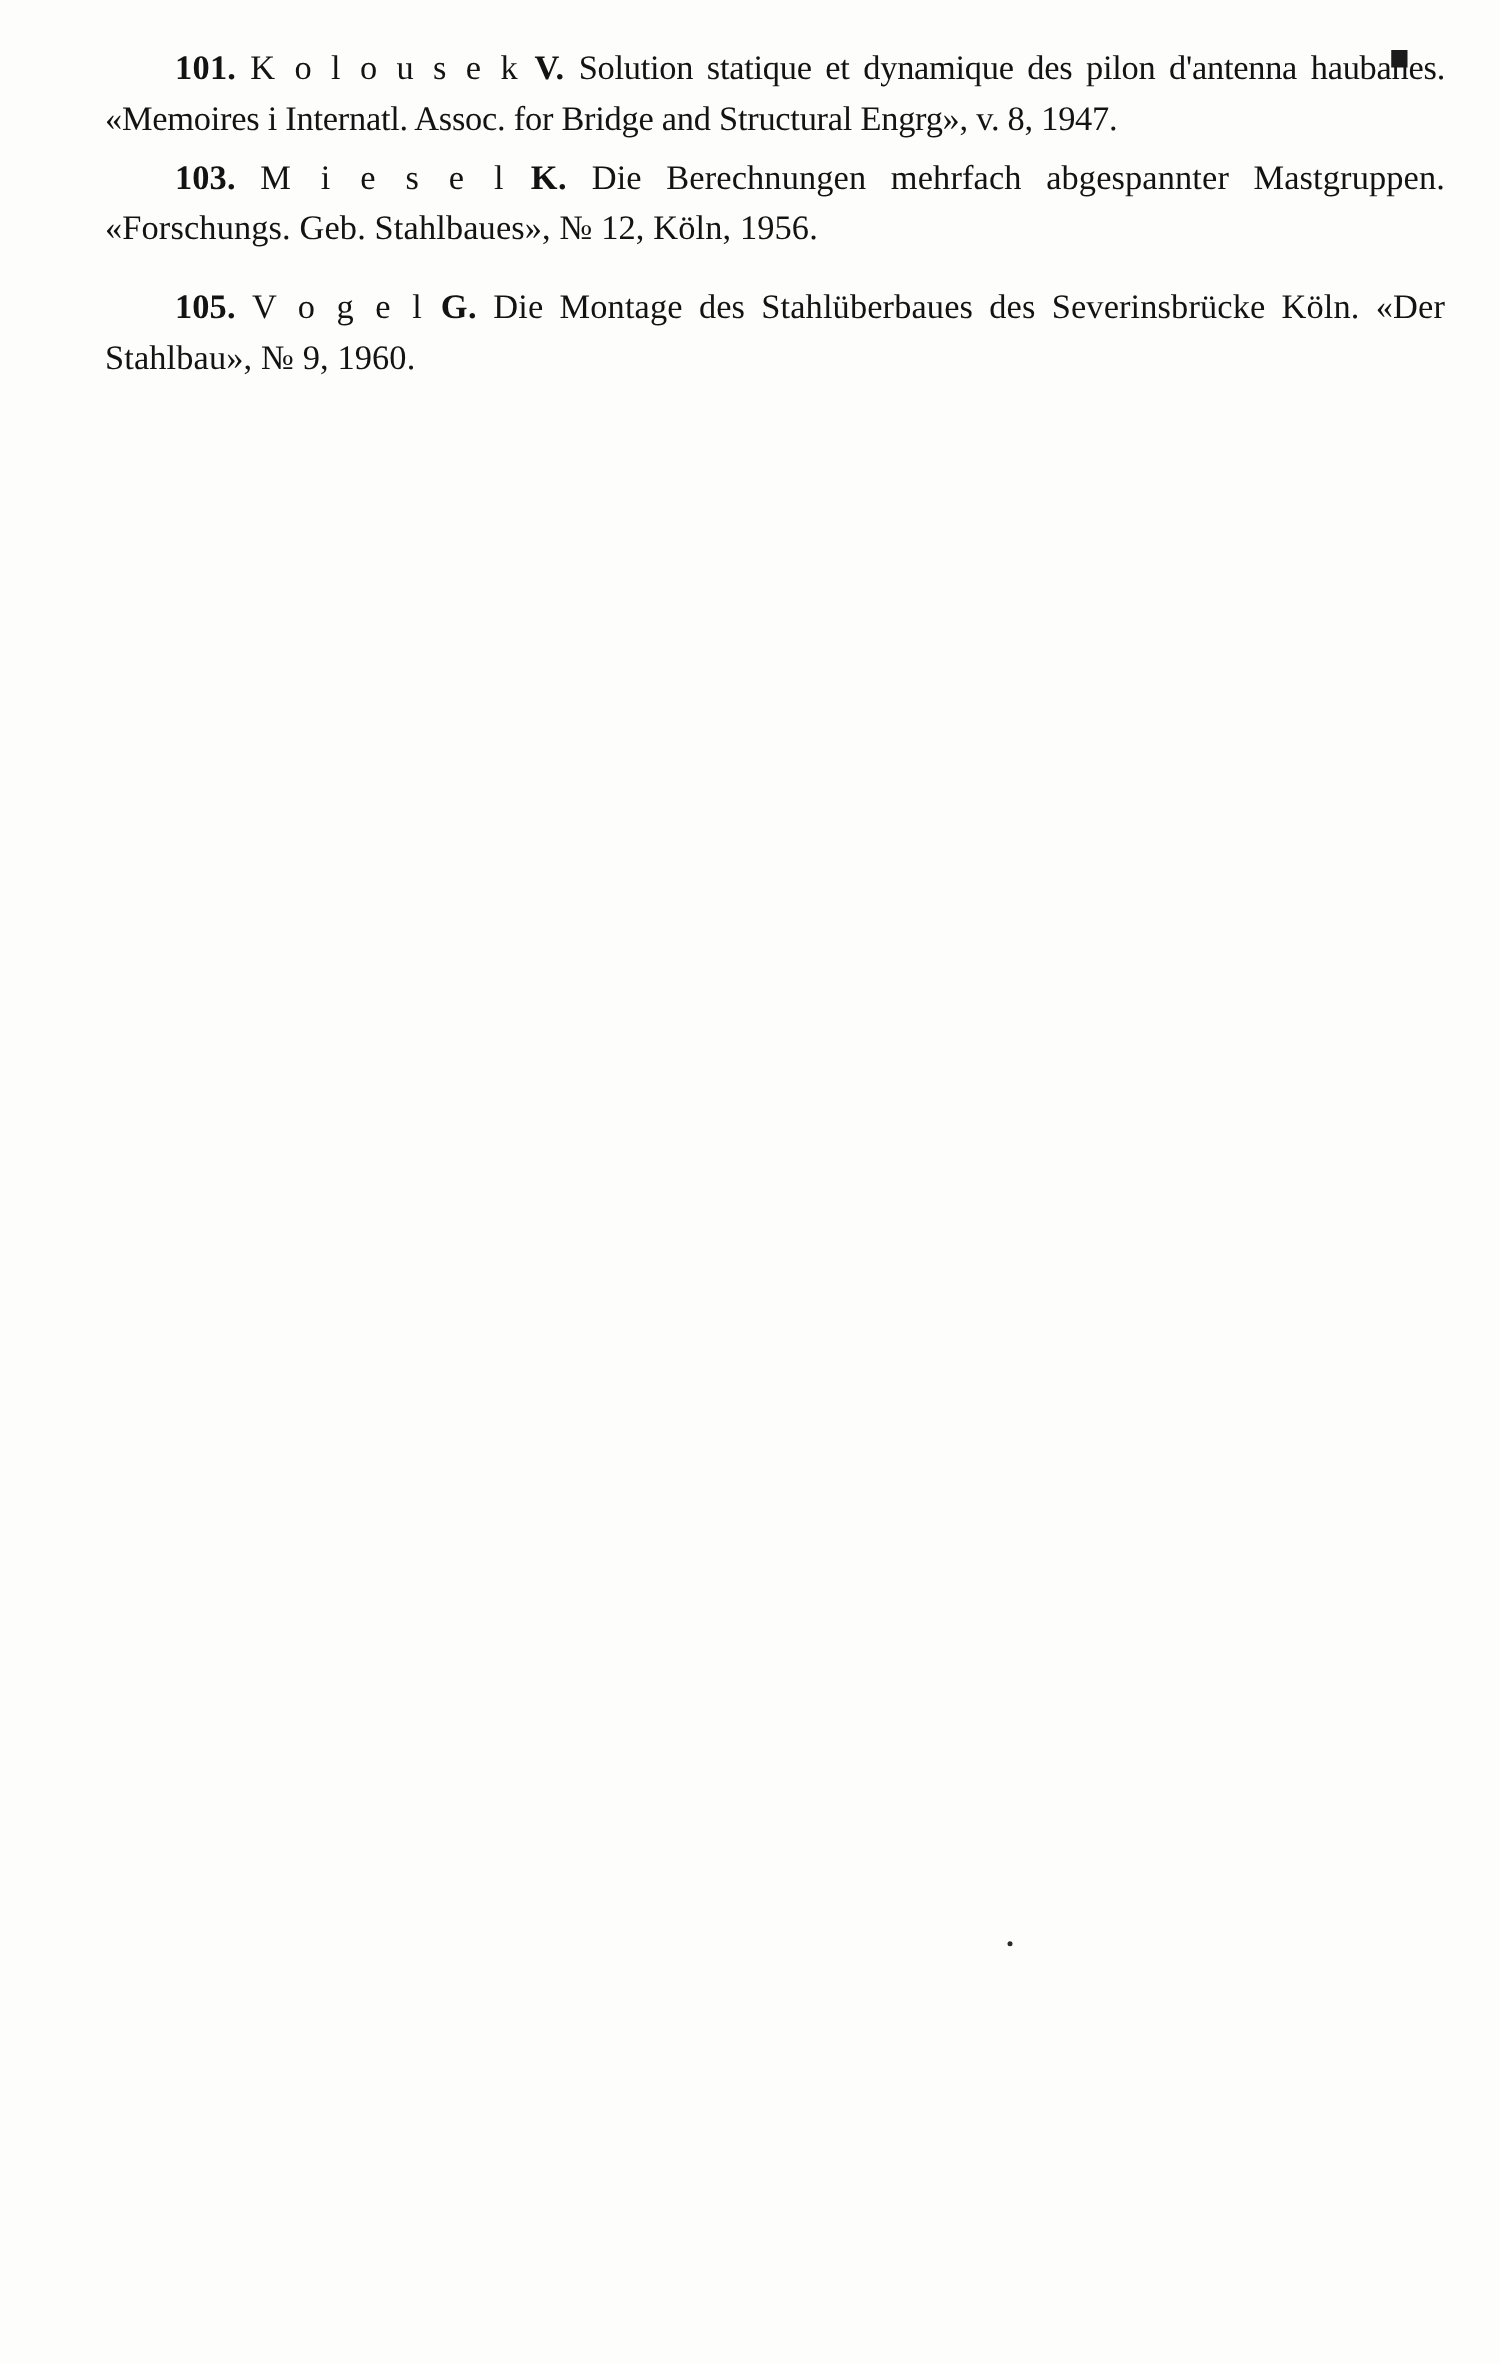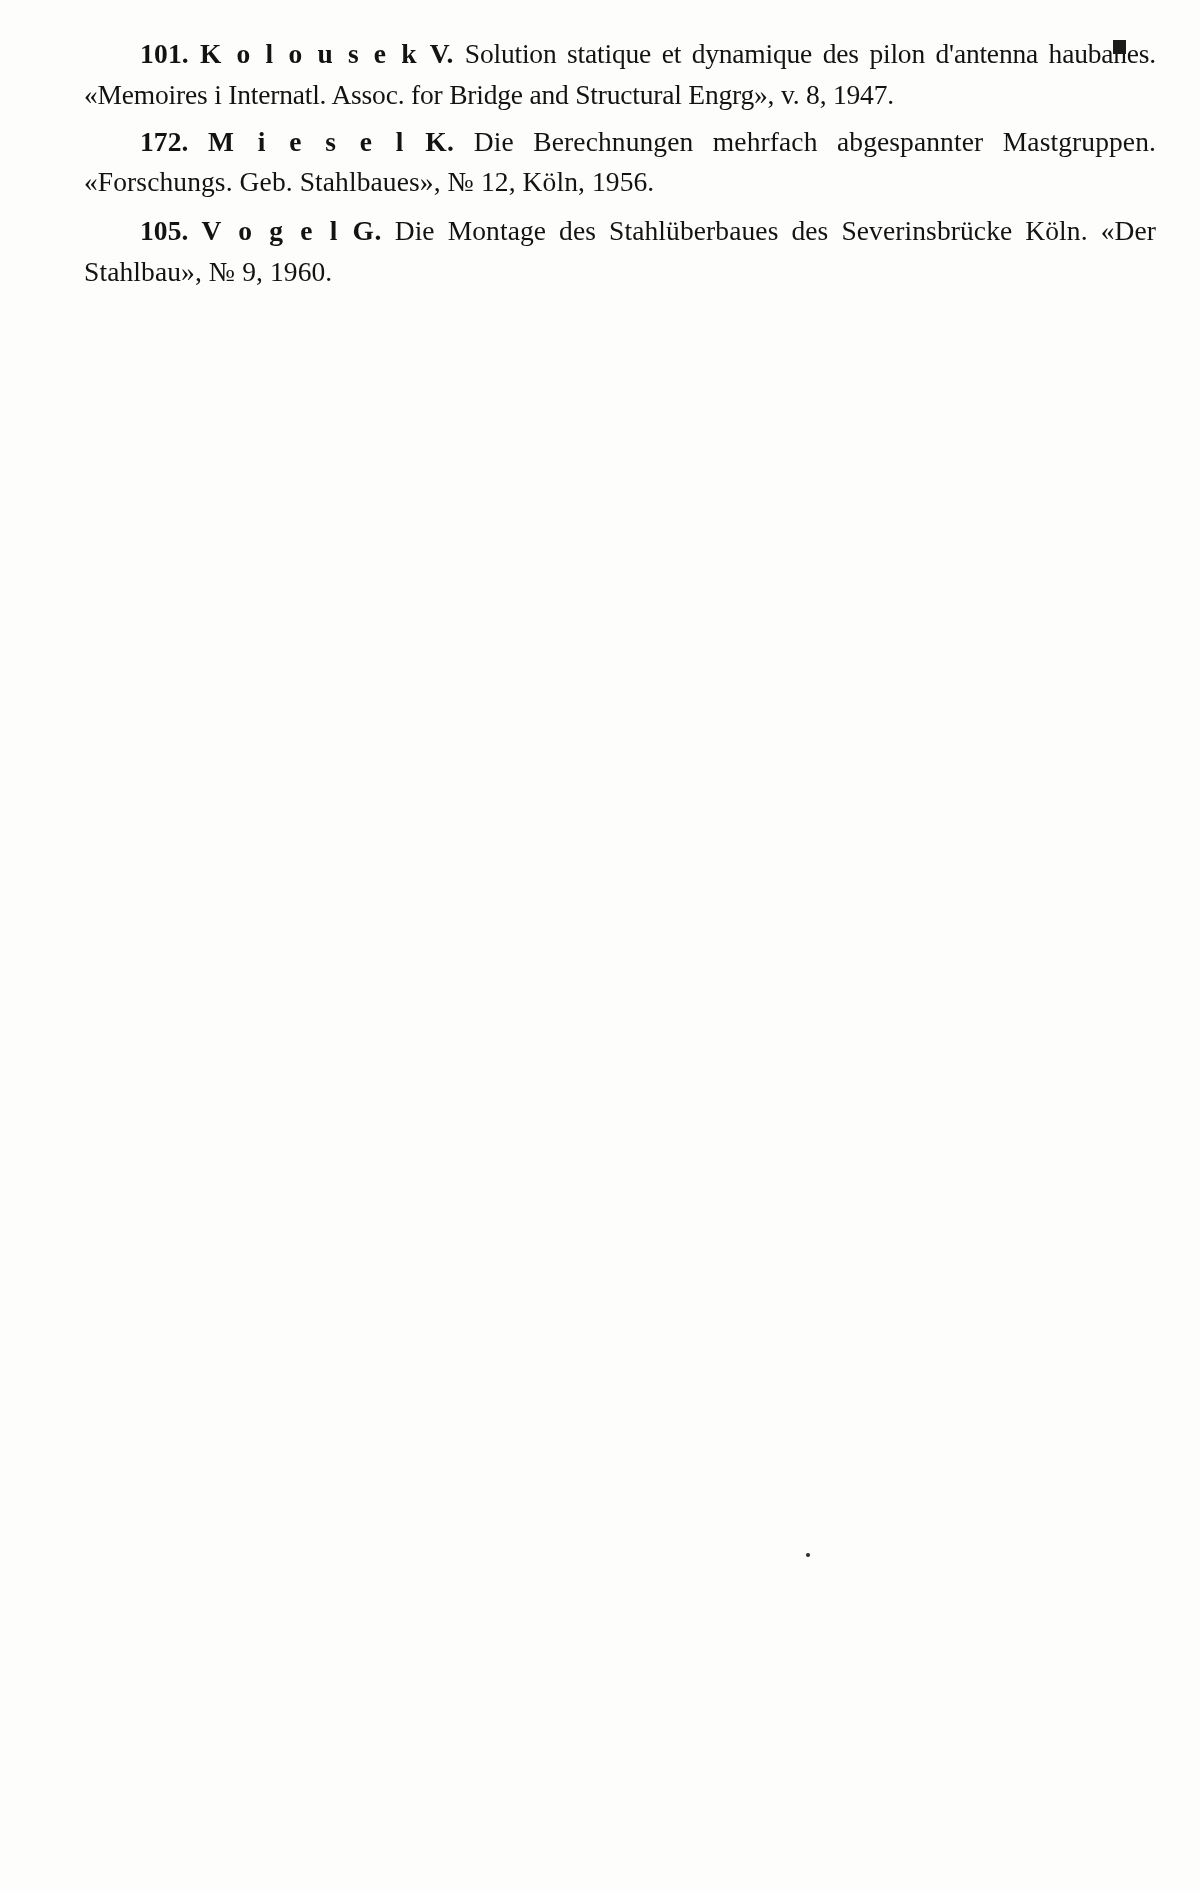--- a/index.html
+++ b/index.html
@@ -35,21 +35,21 @@
     text-justify: inter-word;
     margin: 0 0 1px 0;
     text-indent: 56px;
     color: #131313;
     letter-spacing: 0.1px;
   }
   .ref .num {
     font-weight: bold;
   }
   .ref .auth {
-    font-weight: bold;
+    font-weight: normal;
     letter-spacing: 2.2px;
   }
   .ref .authplain {
     font-weight: bold;
     letter-spacing: 0.4px;
   }
   
   .ref.r1 { letter-spacing: 0.2px; }
   .ref.r1 .tail {
     letter-spacing: -0.2px;
@@ -67,39 +67,39 @@
     width: 4px;
     height: 4px;
     border-radius: 50%;
     background: #2a2a2a;
     left: 806px;
     top: 1553px;
   }
   .ref.r2 { margin-top: 6px; }
   .ref.r3 { margin-top: 6px; }
   .ref.r4 { margin-top: 6px; }
-  .ref.r5 { margin-top: 8px; }
+  .ref.r5 { margin-top: 22px; }
 </style>
 </head>
 <body>
 
 <div class="page">
 
   <div class="textblock">
 
     <p class="ref r1">
       <span class="num">101.</span>
       <span class="auth">K o l o u s e k</span>
       <span class="authplain">V.</span>
       <span class="tail">Solution statique et dynamique des pilon d'antenna haubanes. «Memoires i Internatl. Assoc. for Bridge and Structural Engrg», v. 8, 1947.</span>
     </p>
 
 
     <p class="ref r3">
-      <span class="num">172.</span>
+      <span class="num">103.</span>
       <span class="auth">M i e s e l</span>
       <span class="authplain">K.</span>
       <span>Die Berechnungen mehrfach abgespannter Mastgruppen. «Forschungs. Geb. Stahlbaues», № 12, Köln, 1956.</span>
     </p>
 
 
     <p class="ref r5">
       <span class="num">105.</span>
       <span class="auth">V o g e l</span>
       <span class="authplain">G.</span>

